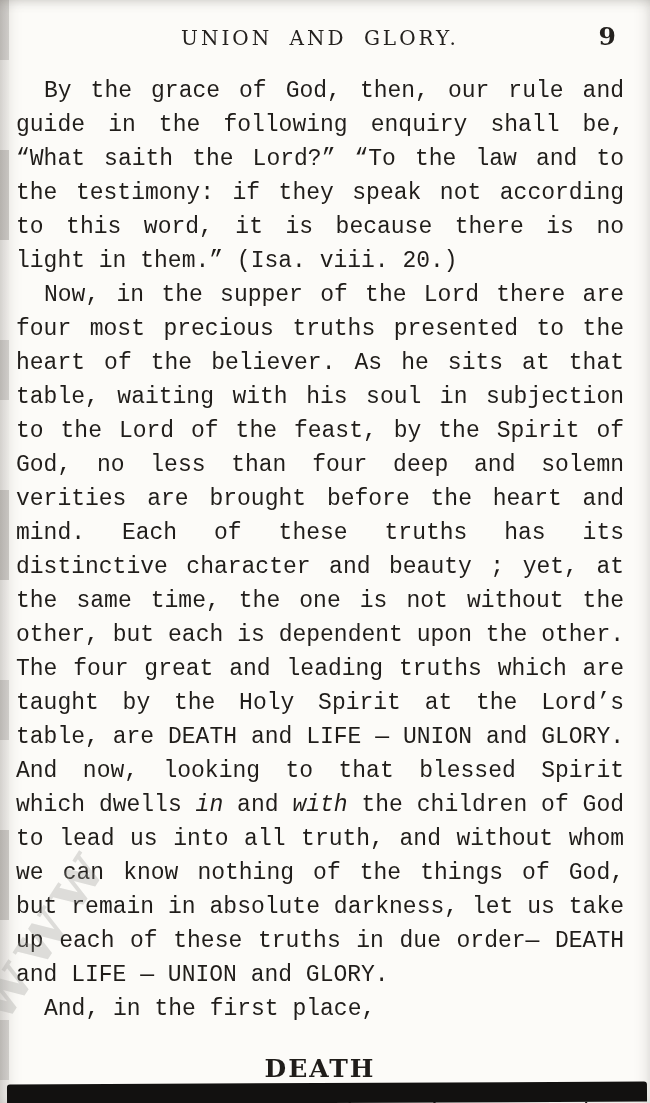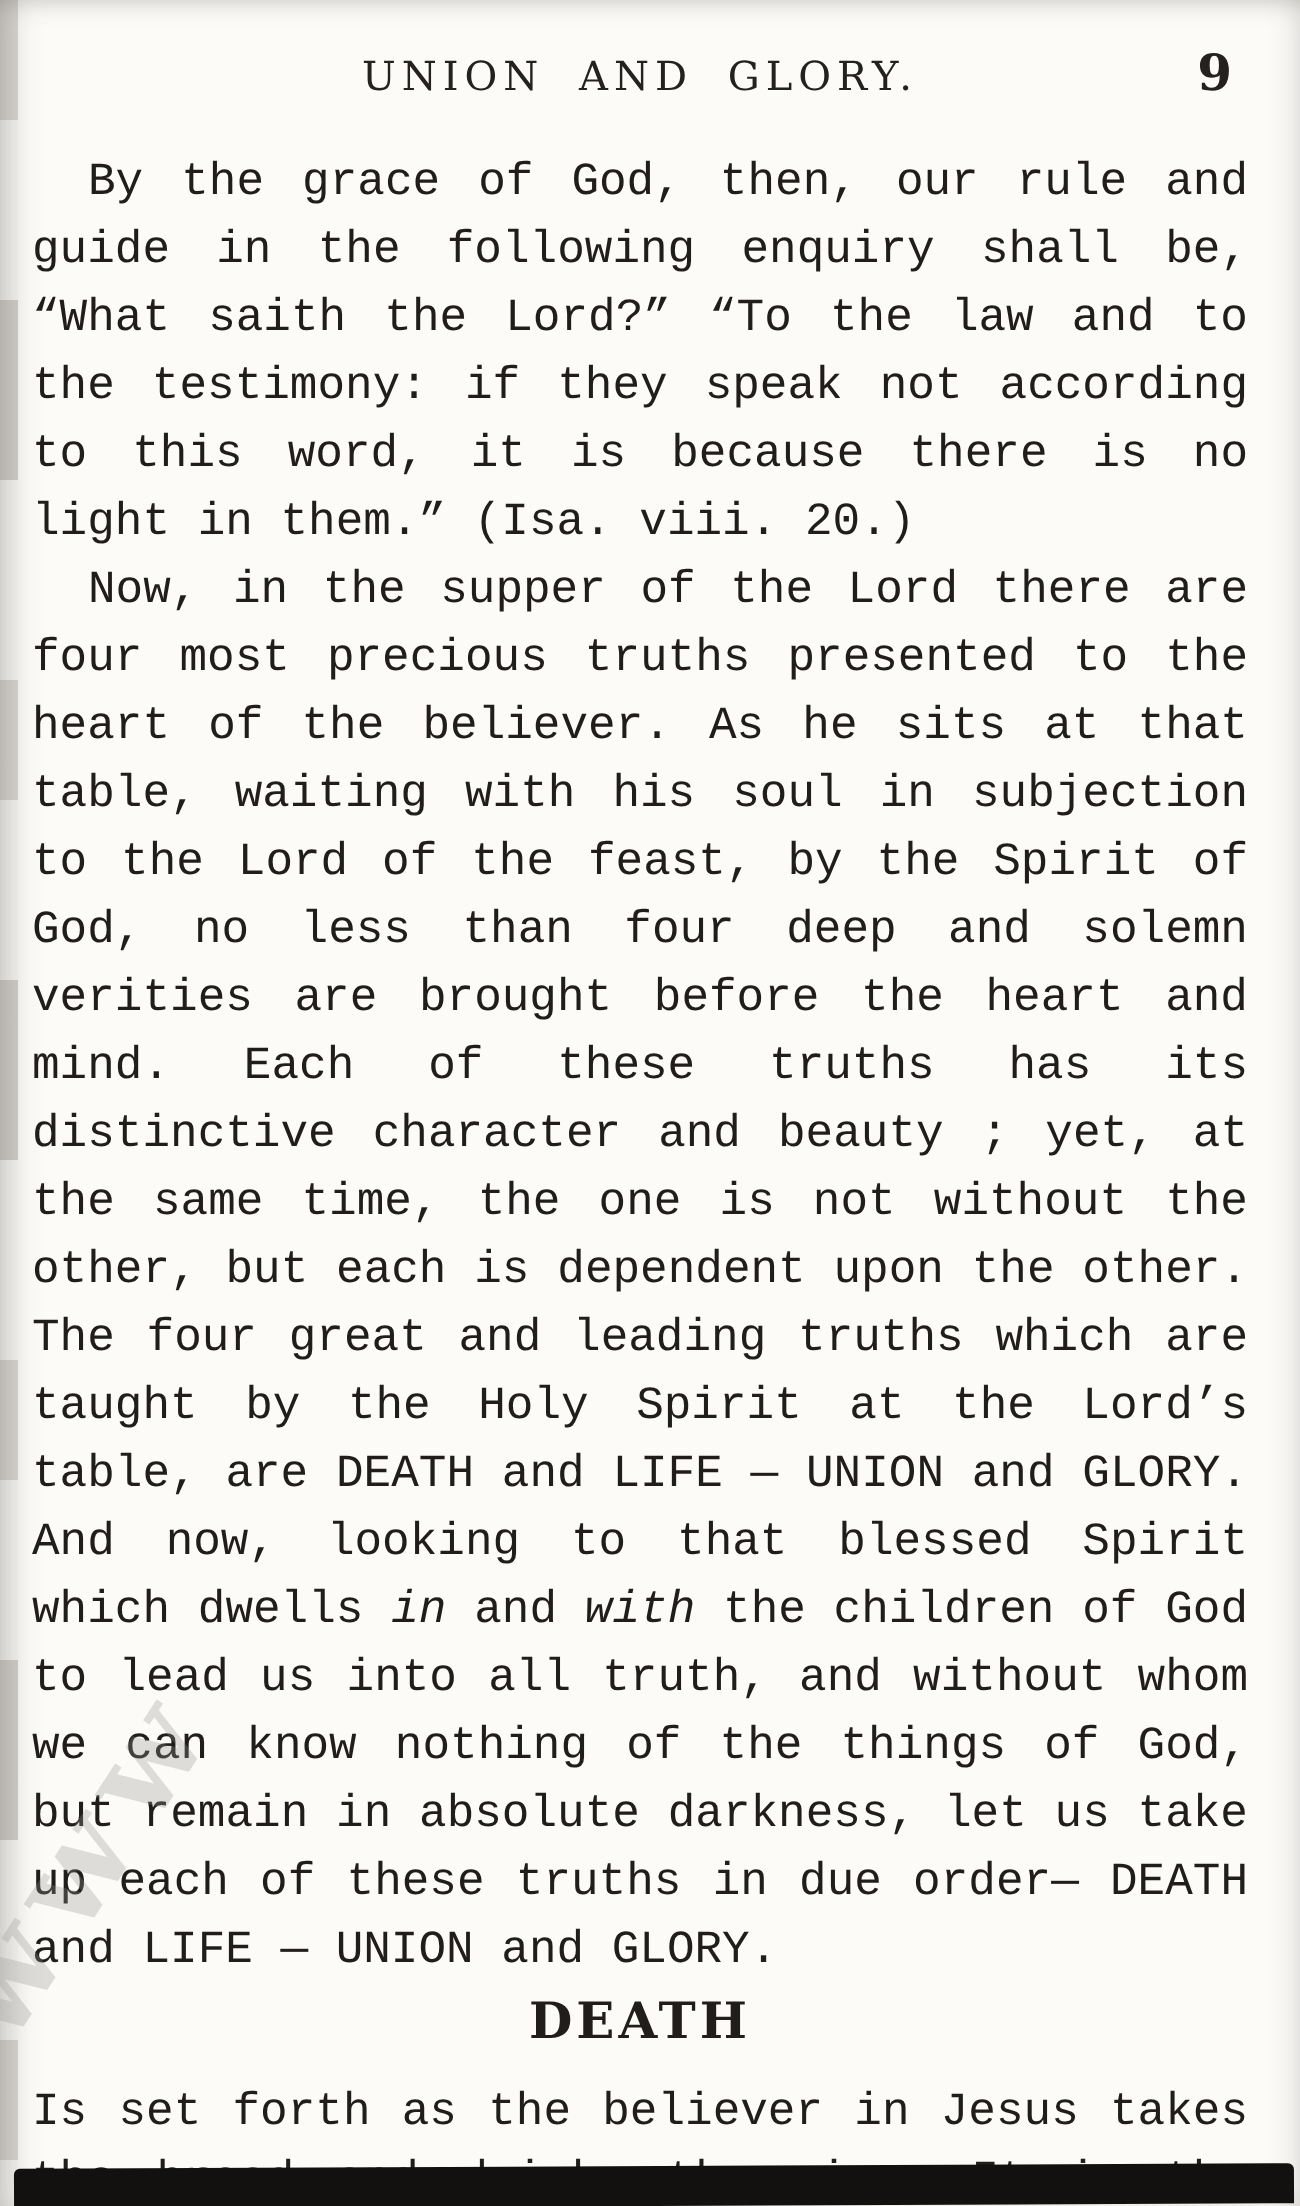--- a/index.html
+++ b/index.html
@@ -60,21 +60,21 @@
     font-family: Liberation Mono, monospace;
     -webkit-hyphens: auto;
   }
   .indent { text-indent: 28px; }
   .para em { font-style: italic; }
   .section-heading {
     text-align: center;
     font-size: 25px;
     font-weight: 700;
     letter-spacing: 2px;
-    margin: 4px 0 14px 0;
+    margin: 28px 0 14px 0;
     color: #201d1a;
   }
   .watermark {
     position: absolute;
     left: 18px;
     bottom: 70px;
     transform: rotate(-57deg);
     transform-origin: 0 100%;
     font-size: 64px;
     font-weight: 700;
@@ -116,20 +116,21 @@
 
   <div class="header">
     <span class="running-title">UNION AND GLORY.</span>
     <span class="page-number">9</span>
   </div>
 
   <p class="para indent">By the grace of God, then, our rule and guide in the following enquiry shall be, “What saith the Lord?”  “To the law and to the testimony: if they speak not according to this word, it is because there is no light in them.” (Isa. viii. 20.)</p>
 
   <p class="para indent"><span>Now, in the supper of the Lord there are four most precious truths presented to the heart of the believer.  As he sits at that table, waiting with his soul in subjection to the Lord of the feast, by the Spirit of God, no less than four deep and solemn verities are brought before the heart and mind.  Each of these truths has its distinctive character and beauty ; yet, at the same time, the one is not without the other, but each is dependent upon the other.  The four great and leading truths which are taught by the Holy Spirit at the Lord’s table, are DEATH and LIFE — UNION and GLORY.  And now, looking to that blessed Spirit which dwells </span><em>in</em><span> and </span><em>with</em><span> the children of God to lead us into all truth, and without whom we can know nothing of the things of God, but remain in absolute darkness, let us take up each of these truths in due order— DEATH and LIFE — UNION and GLORY.</span></p>
 
+  <p class="para indent">And, in the first place,</p>
 
   <h2 class="section-heading">DEATH</h2>
 
   <p class="para">Is set forth as the believer in Jesus takes the bread and drinks the wine.  It is the dying love</p>
 
 </div>
 
 <div class="watermark">www</div>
 
 <div class="scan-left-edge"></div>

